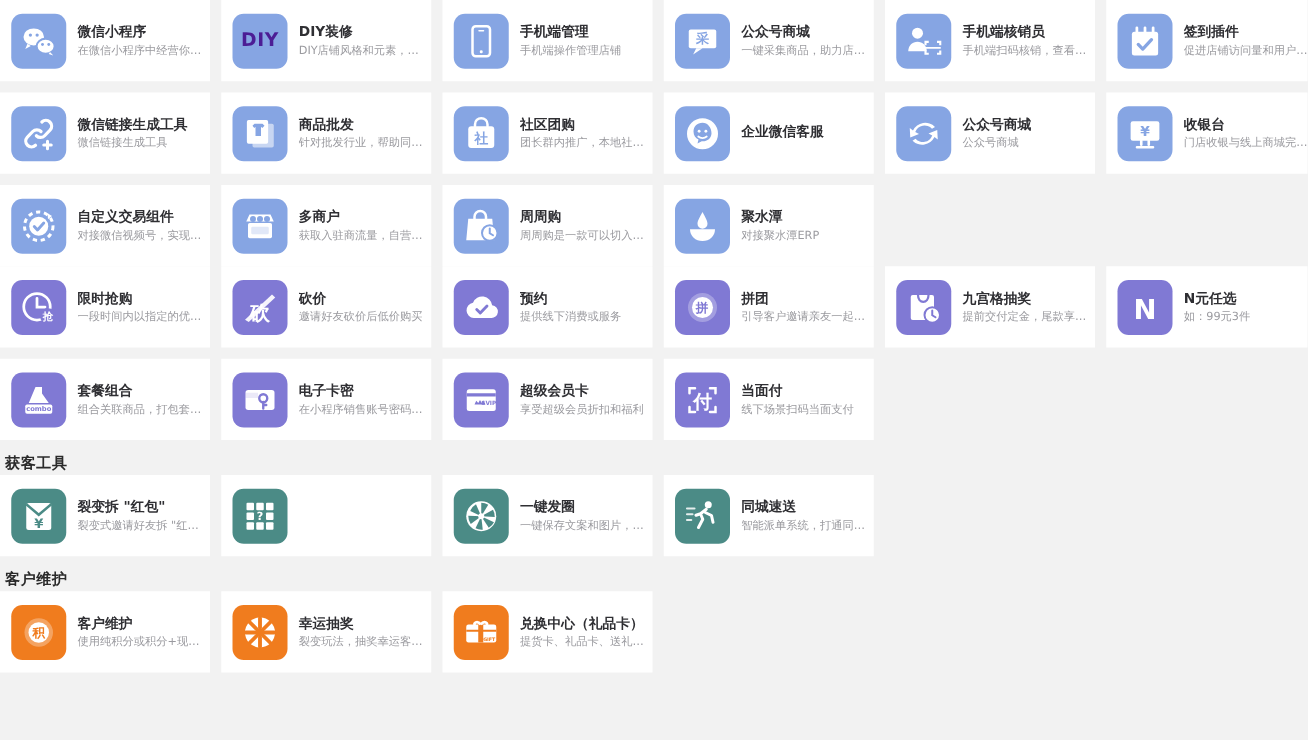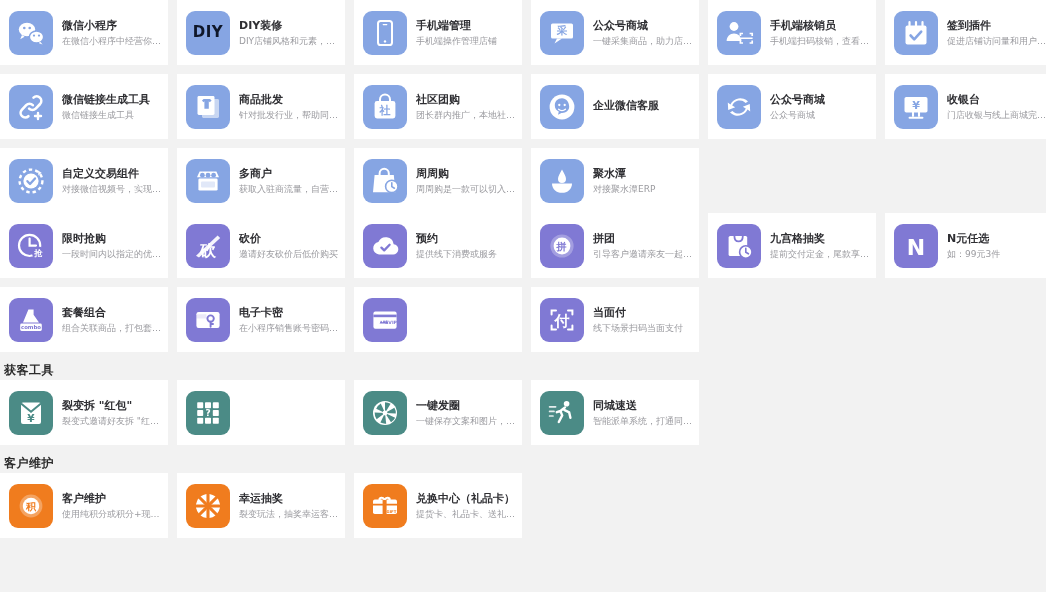--- a/index.html
+++ b/index.html
@@ -43,21 +43,21 @@
     width:44px;height:44px;
     margin-left:9px;margin-right:9px;
     border-radius:9px;
     flex:0 0 44px;
     display:flex;align-items:center;justify-content:center;
     position:relative;
     overflow:hidden;
   }
   .icon-wrap svg{display:block;}
   .icon-txt{
-    color:#0f172a;
+    color:#4c1d95;
     font-weight:700;
     line-height:1;
     user-select:none;
   }
   .card-text{
     flex:1 1 auto;
     min-width:0;
     padding-right:6px;
     overflow:hidden;
   }
@@ -418,20 +418,24 @@
           </div>
         </div>
         <div class="card">
           <div class="icon-wrap" style="background: rgb(128, 121, 212);">
             <svg style="display:block" width="30" height="30" viewBox="0 0 30 30">
               <rect x="3.4" y="6.4" width="23.2" height="17.4" rx="2" fill="#fff"></rect>
         <rect x="3.4" y="9.6" width="23.2" height="2.6" fill="#8079d4"></rect>
         <path d="M9.6 18.6l1.4-3 1.6 1.8 1.4-2.4 1.4 2.4 1.6-1.8 1.4 3z" fill="#8079d4"></path>
         <text x="21" y="19.4" font-size="4.6" font-weight="700" text-anchor="middle" fill="#8079d4" font-family="DejaVu Sans, sans-serif">SVIP</text>
             </svg>
+          </div>
+          <div class="card-text">
+            <div class="card-title">超级会员卡</div>
+            <div class="card-desc">享受超级会员折扣和福利</div>
           </div>
         </div>
         <div class="card">
           <div class="icon-wrap" style="background: rgb(128, 121, 212);">
             <svg style="display:block" width="30" height="30" viewBox="0 0 30 30">
               <g stroke="#fff" stroke-width="2" fill="none" stroke-linecap="round">
         <path d="M4.6 9.6V5.6h4.4M21 5.6h4.4v4M25.4 20.6v4h-4.4M9 24.6H4.6v-4"></path>
               </g>
         <text x="15" y="21.4" font-size="15" font-weight="700" text-anchor="middle" fill="#fff" font-family="DejaVu Sans, sans-serif">付</text>
             </svg>

